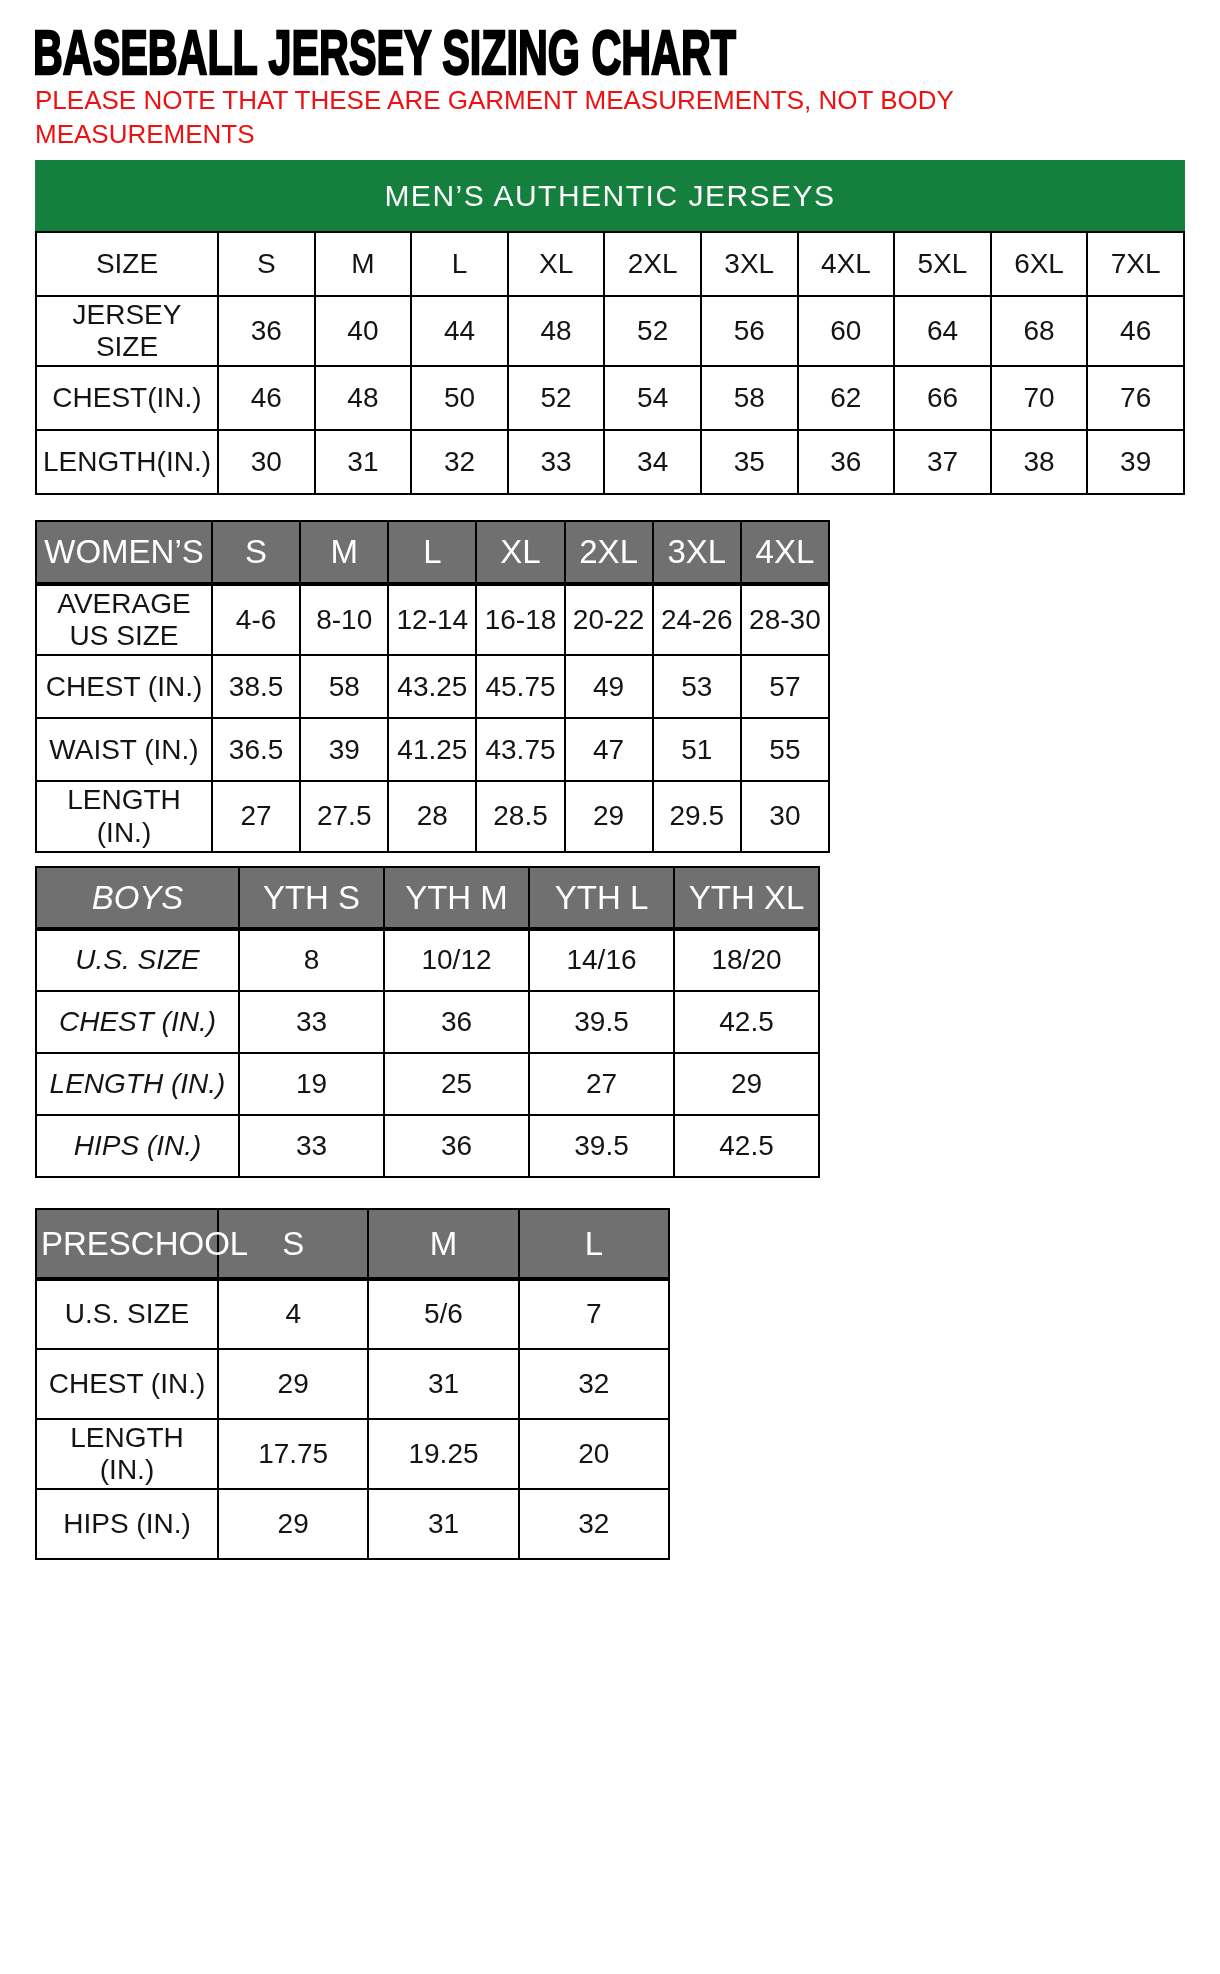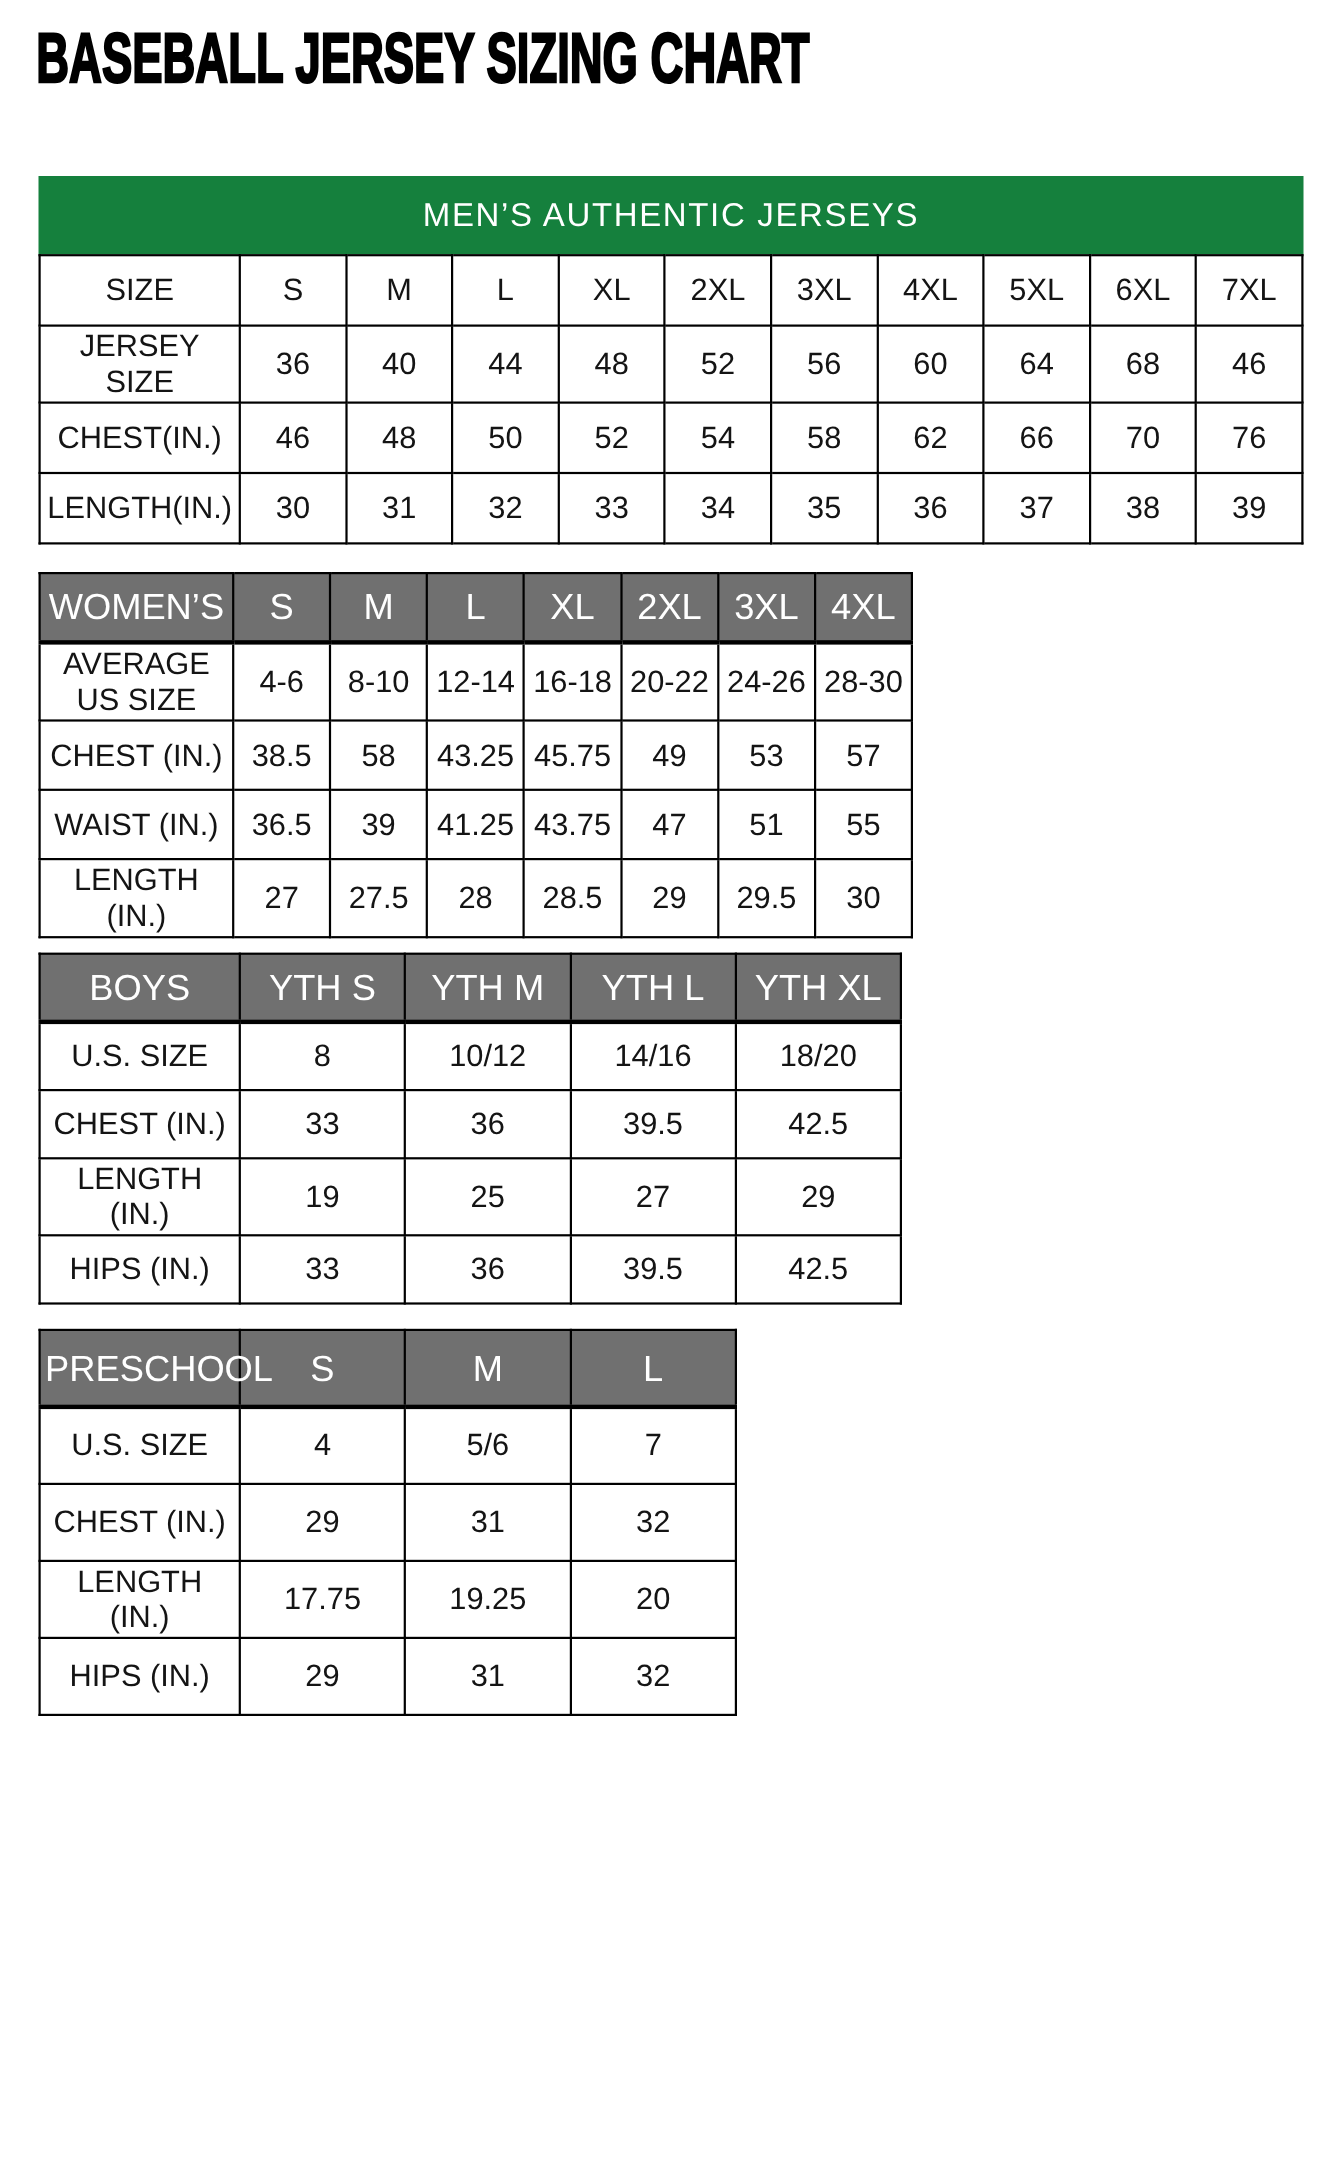--- a/index.html
+++ b/index.html
@@ -83,21 +83,21 @@
   table.mens      { left: 35px; top: 231px;  width: 1150px; }
   table.mens tr   { height: 64px; }
   table.mens td:first-child { width: 182px; }
 
   table.womens    { left: 35px; top: 520px;  width: 795px; }
   table.womens tr { height: 63px; }
   table.womens td:first-child { width: 176px; }
 
   table.boys      { left: 35px; top: 866px;  width: 785px; }
   table.boys tr   { height: 62px; }
-  table.boys td:first-child { width: 182px; }
+  table.boys td:first-child { width: 203px; font-style: italic; }
 
   table.preschool    { left: 35px; top: 1208px; width: 635px; padding-left: 13px; }
   table.preschool tr { height: 70px; }
   table.preschool td:first-child { width: 182px; }
 
   .footer {
     position: absolute;
     left: 35px;
     top: 1928px;
     width: 1160px;
@@ -107,20 +107,21 @@
     white-space: nowrap;
   }
 </style>
 </head>
 <body>
 
 <div class="page">
 
   <h1 class="title">BASEBALL JERSEY SIZING CHART</h1>
 
+  <p class="note">PLEASE NOTE THAT THESE ARE GARMENT MEASUREMENTS, NOT BODY MEASUREMENTS</p>
 
   <div class="banner">MEN’S AUTHENTIC JERSEYS</div>
 
   <table class="tbl mens">
     <tbody>
         <tr>
           <td>SIZE</td>
           <td>S</td>
           <td>M</td>
           <td>L</td>

